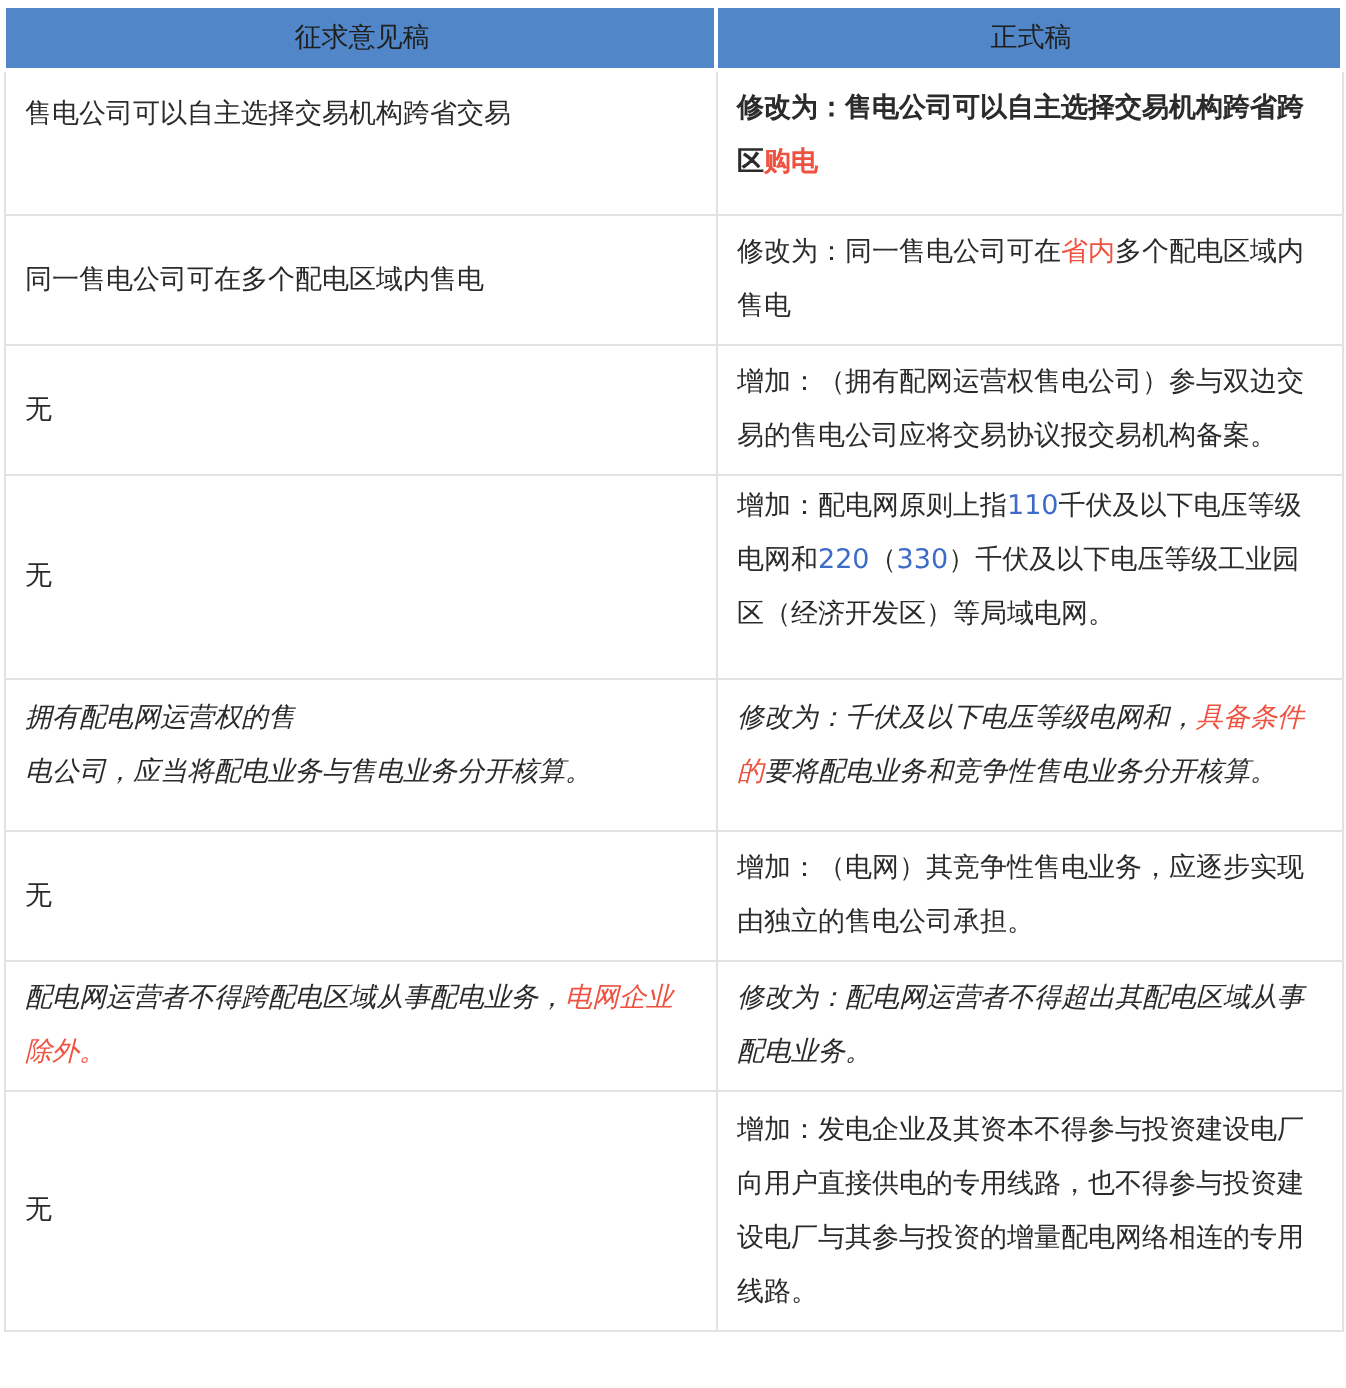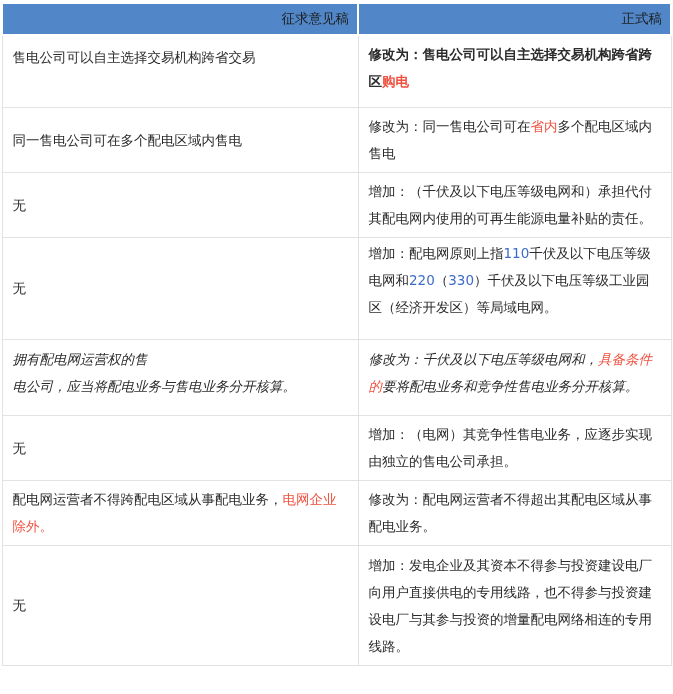--- a/index.html
+++ b/index.html
@@ -19,21 +19,21 @@
   table.cmp{
     border-collapse:collapse;
     table-layout:fixed;
     width:671px;
     font-size:13px;
   }
   th{
     background:var(--header_bg);
     color:#1e1e1e;
     font-weight:normal;
-    text-align:right;
+    text-align:center;
     height:26px;
     padding:2px 8px 2px 10px;
     border:2px solid #ffffff;
     font-size:13.5px;
   }
   th.col-draft{width:336px;}
   td{
     border:1px solid var(--border);
     padding:5px 8px 5px 10px;
     line-height:27px;
@@ -45,21 +45,21 @@
   td .red{color:var(--red);}
   td .num{color:var(--num_blue);}
   
   tr.r1{height:67px;}
   tr.r2{height:58px;}
   tr.r3{height:32px;}
   tr.r4{height:44px;}
   tr.r5{height:102px;}
   tr.r6{height:76px;font-style:italic;}
   tr.r7{height:49px;}
-  tr.r8{height:54px;}
+  tr.r8{height:54px;font-style:italic;}
   tr.r9{height:101px;}
   tr.r2 td:first-child{vertical-align:top;padding-top:8px;}
   tr.r2 td:last-child{vertical-align:bottom;padding-bottom:12px;font-weight:bold;}
   tr.r5 td:last-child{vertical-align:top;padding-top:2px;}
   tr.r6 td{vertical-align:top;padding-top:6px;}
   tr.r9 td:last-child{vertical-align:top;padding-top:6px;}
 </style>
 </head>
 <body>
 
@@ -75,21 +75,21 @@
         <tr class="r2">
           <td><span>售电公司可以自主选择交易机构跨省交易</span></td>
           <td><span>修改为：售电公司可以自主选择交易机构跨省跨区</span><span class="red">购电</span></td>
         </tr>
         <tr class="r3">
           <td><span>同一售电公司可在多个配电区域内售电</span></td>
           <td><span>修改为：同一售电公司可在</span><span class="red">省内</span><span>多个配电区域内售电</span></td>
         </tr>
         <tr class="r4">
           <td><span>无</span></td>
-          <td><span>增加：（千伏及以下电压等级电网和）承担代付其配电网内使用的可再生能源电量补贴的责任。</span></td>
+          <td><span>增加：（拥有配网运营权售电公司）参与双边交易的售电公司应将交易协议报交易机构备案。</span></td>
         </tr>
         <tr class="r5">
           <td><span>无</span></td>
           <td><span>增加：配电网原则上指</span><span class="num">110</span><span>千伏及以下电压等级电网和</span><span class="num">220</span><span>（</span><span class="num">330</span><span>）千伏及以下电压等级工业园区（经济开发区）等局域电网。</span></td>
         </tr>
         <tr class="r6">
           <td><span>拥有配电网运营权的售
 电公司，应当将配电业务与售电业务分开核算。</span></td>
           <td><span>修改为：千伏及以下电压等级电网和，</span><span class="red">具备条件的</span><span>要将配电业务和竞争性售电业务分开核算。</span></td>
         </tr>

